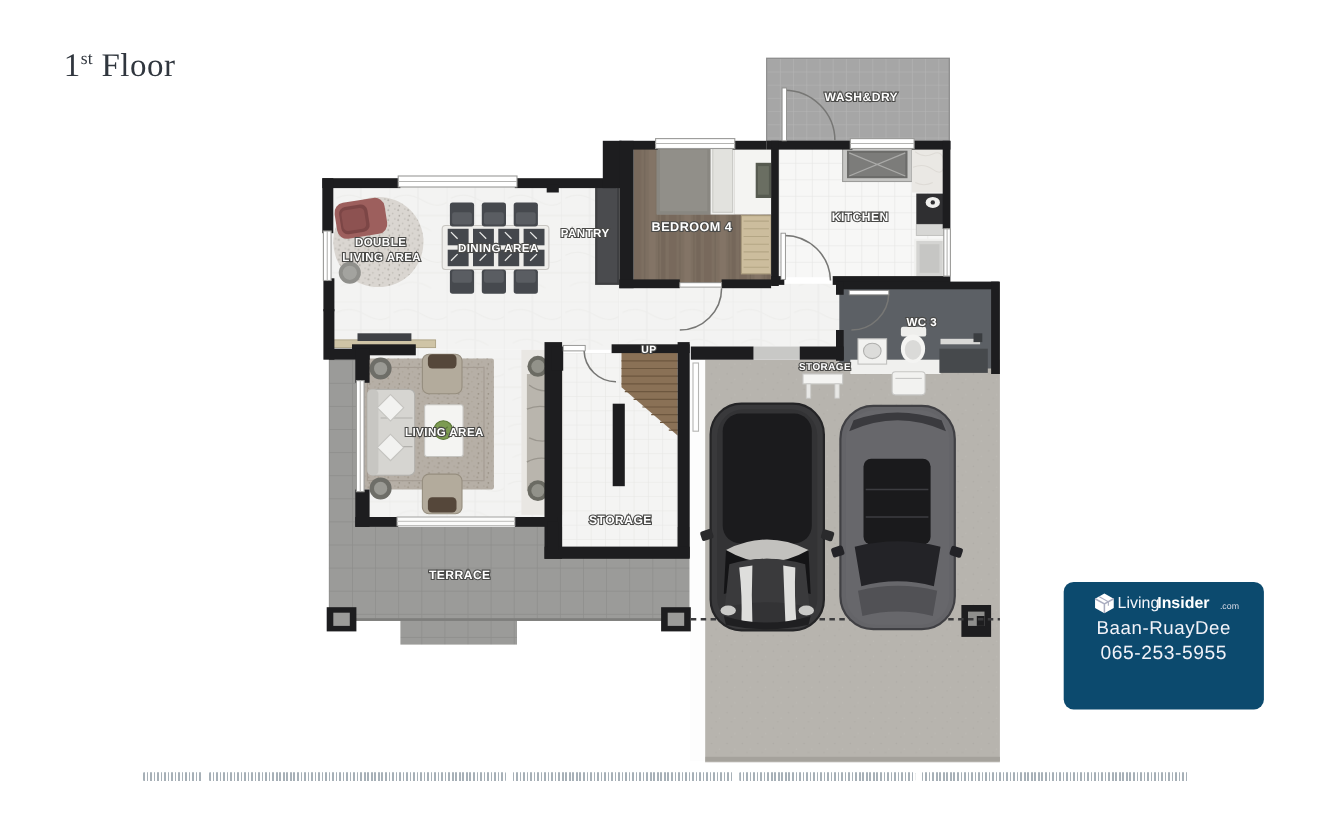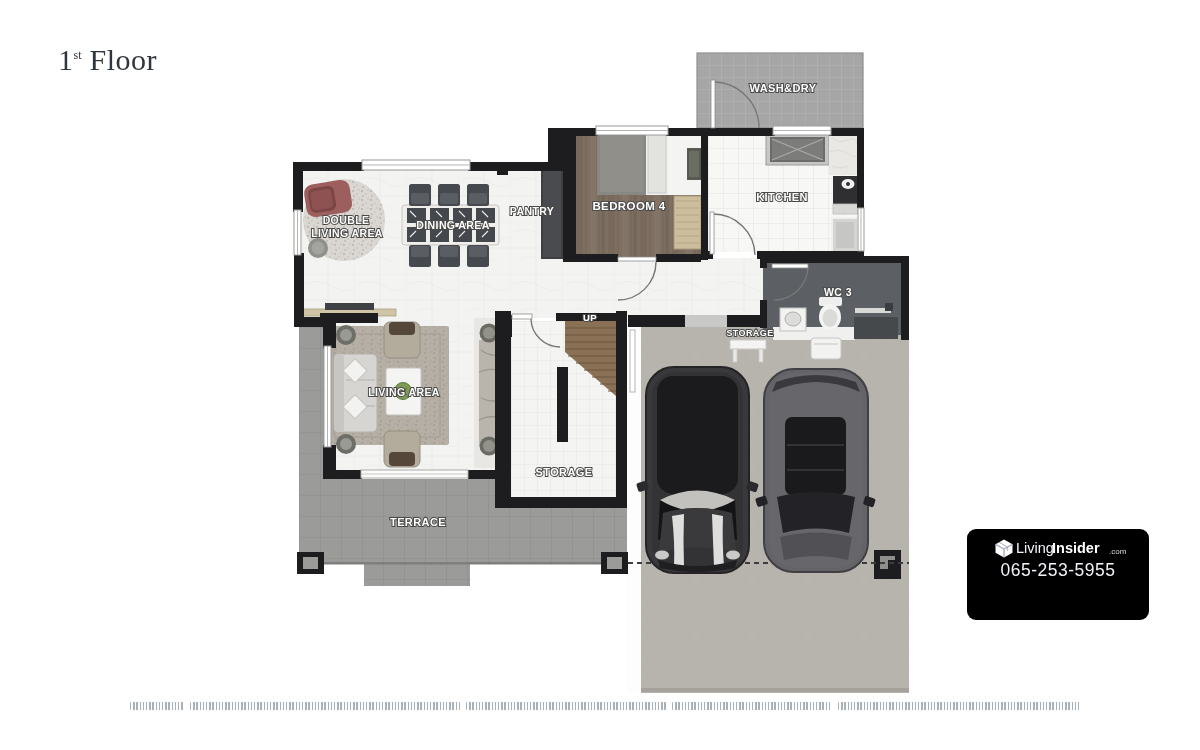--- a/index.html
+++ b/index.html
@@ -1,18 +1,18 @@
 <!DOCTYPE html>
 <html><head><meta charset="utf-8">
 <style>
 html,body{margin:0;padding:0;width:1200px;height:750px;background:#fff;overflow:hidden}
 body{font-family:"Liberation Sans",sans-serif;position:relative}
 #title{position:absolute;left:58px;top:43px;font-family:"Liberation Serif",serif;font-size:30px;color:#30363e;letter-spacing:0.5px}
-#title sup{font-size:12px;letter-spacing:0}
-#wm{position:absolute;left:967px;top:529px;width:182px;height:91px;background:#000000;border-radius:9px;color:#f1f2f8;text-align:center}
+#title sup{font-size:16px;letter-spacing:0}
+#wm{position:absolute;left:967px;top:529px;width:182px;height:116px;background:#0c4a6e;border-radius:9px;color:#f1f2f8;text-align:center}
 #wm .l1{margin-top:9px;height:20px;font-size:14.5px}
 #wm .l2{font-size:17px;margin-top:3px;letter-spacing:.5px}
 #wm .l3{font-size:17.5px;margin-top:2px;letter-spacing:.5px}
 .thai{position:absolute;top:702px;height:8px;border-radius:1px;opacity:.58;filter:blur(0.35px);
 background:repeating-linear-gradient(90deg,#687885 0 1.5px,rgba(255,255,255,0) 1.5px 3.2px)}
 </style></head>
 <body>
 <svg width="1200" height="750" viewBox="0 0 1200 750" xmlns="http://www.w3.org/2000/svg">
 <defs>
 <pattern id="terr" width="21" height="21" patternUnits="userSpaceOnUse" x="299" y="327">
@@ -413,20 +413,21 @@
 
 <div id="wm">
 <div class="l1"><svg width="150" height="20" viewBox="0 0 150 20" style="vertical-align:middle">
 <path d="M21 1.5l8.5 4.8v8.4l-8.5 4.8l-8.5-4.8V6.3Z" fill="#ffffff"></path>
 <path d="M12.5 6.3L21 11l8.5-4.7M21 11v8.2" stroke="#abaec1" stroke-width="1.4" fill="none"></path>
 <path d="M16 4.2l8.6 4.9l0 3.6" stroke="#abaec1" stroke-width="1" fill="none"></path>
 <text x="33" y="15" font-size="14.5" fill="#f4f5fa" font-family="Liberation Sans">Living</text>
 <text x="69" y="15" font-size="14.5" font-weight="bold" fill="#ffffff" font-family="Liberation Sans">Insider</text>
 <text x="126" y="15.5" font-size="8" fill="#d8dae6" font-family="Liberation Sans">.com</text>
 </svg></div>
+<div class="l2">Baan-RuayDee</div>
 <div class="l3">065-253-5955</div>
 </div>
 
 <div class="thai" style="left:130px;width:54px"></div>
 <div class="thai" style="left:190px;width:270px"></div>
 <div class="thai" style="left:466px;width:200px"></div>
 <div class="thai" style="left:672px;width:160px"></div>
 <div class="thai" style="left:838px;width:242px"></div>
 
 </body></html>

